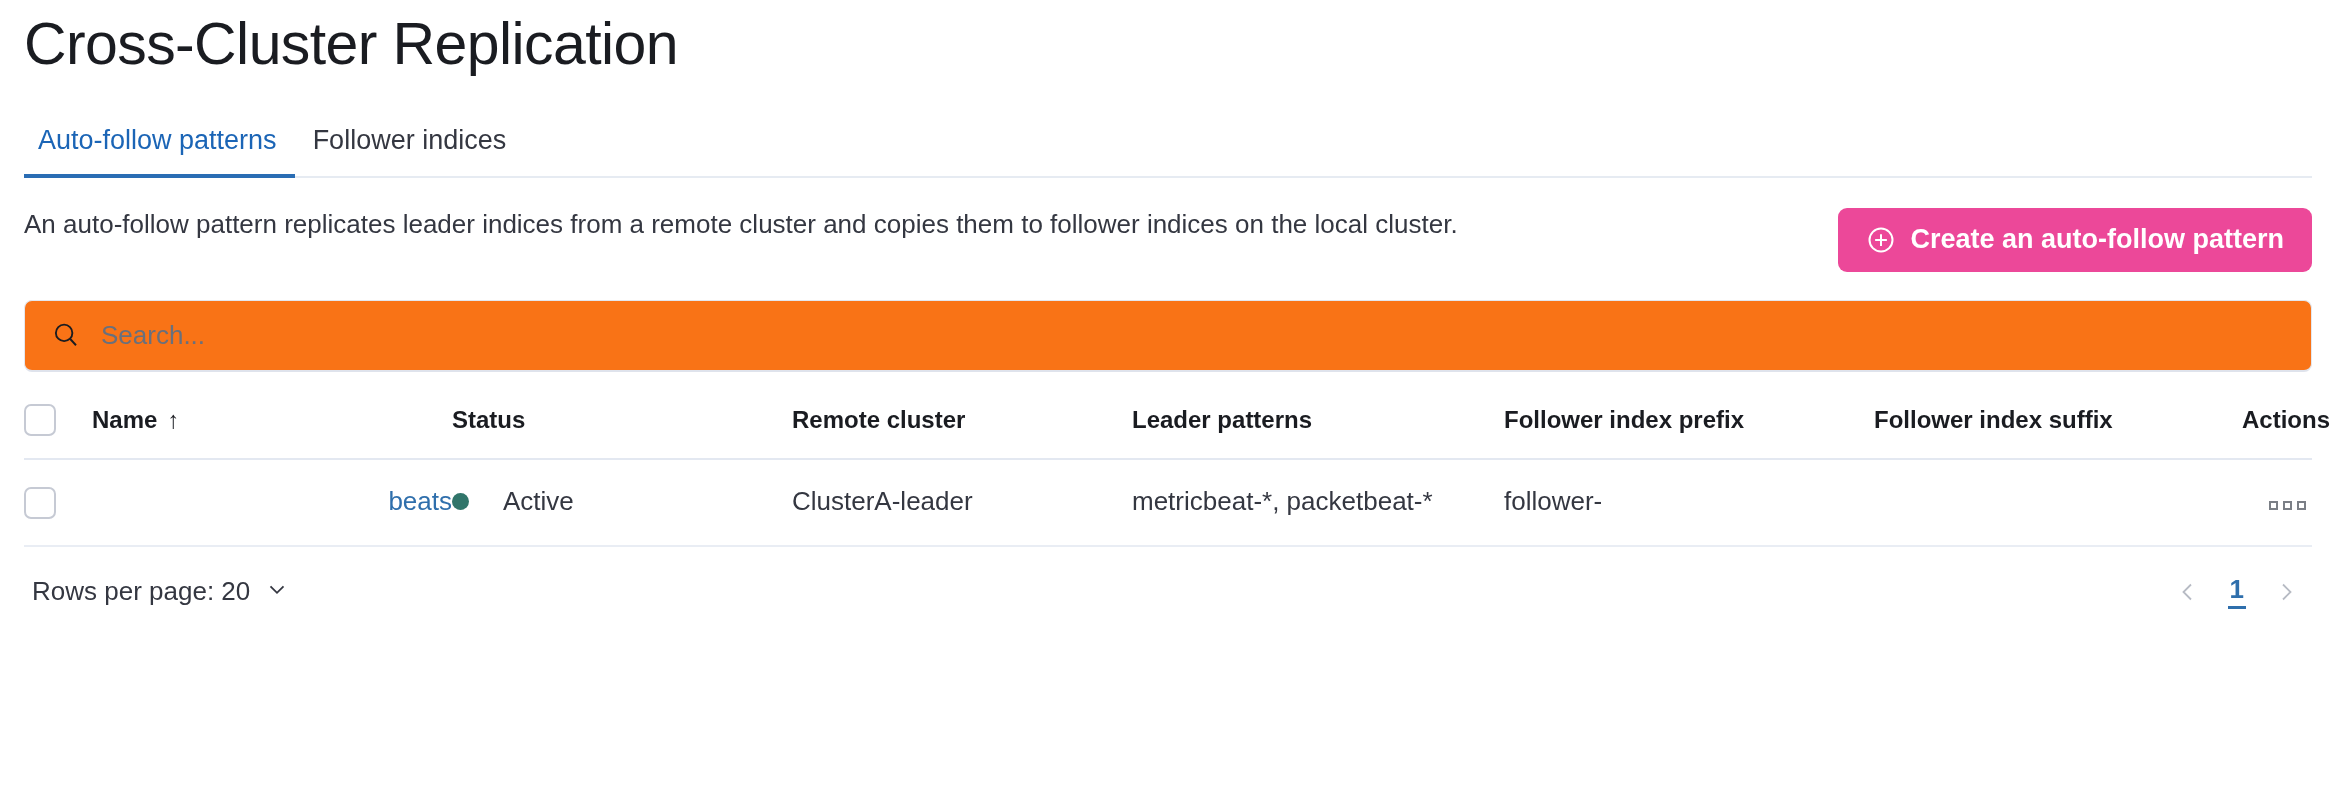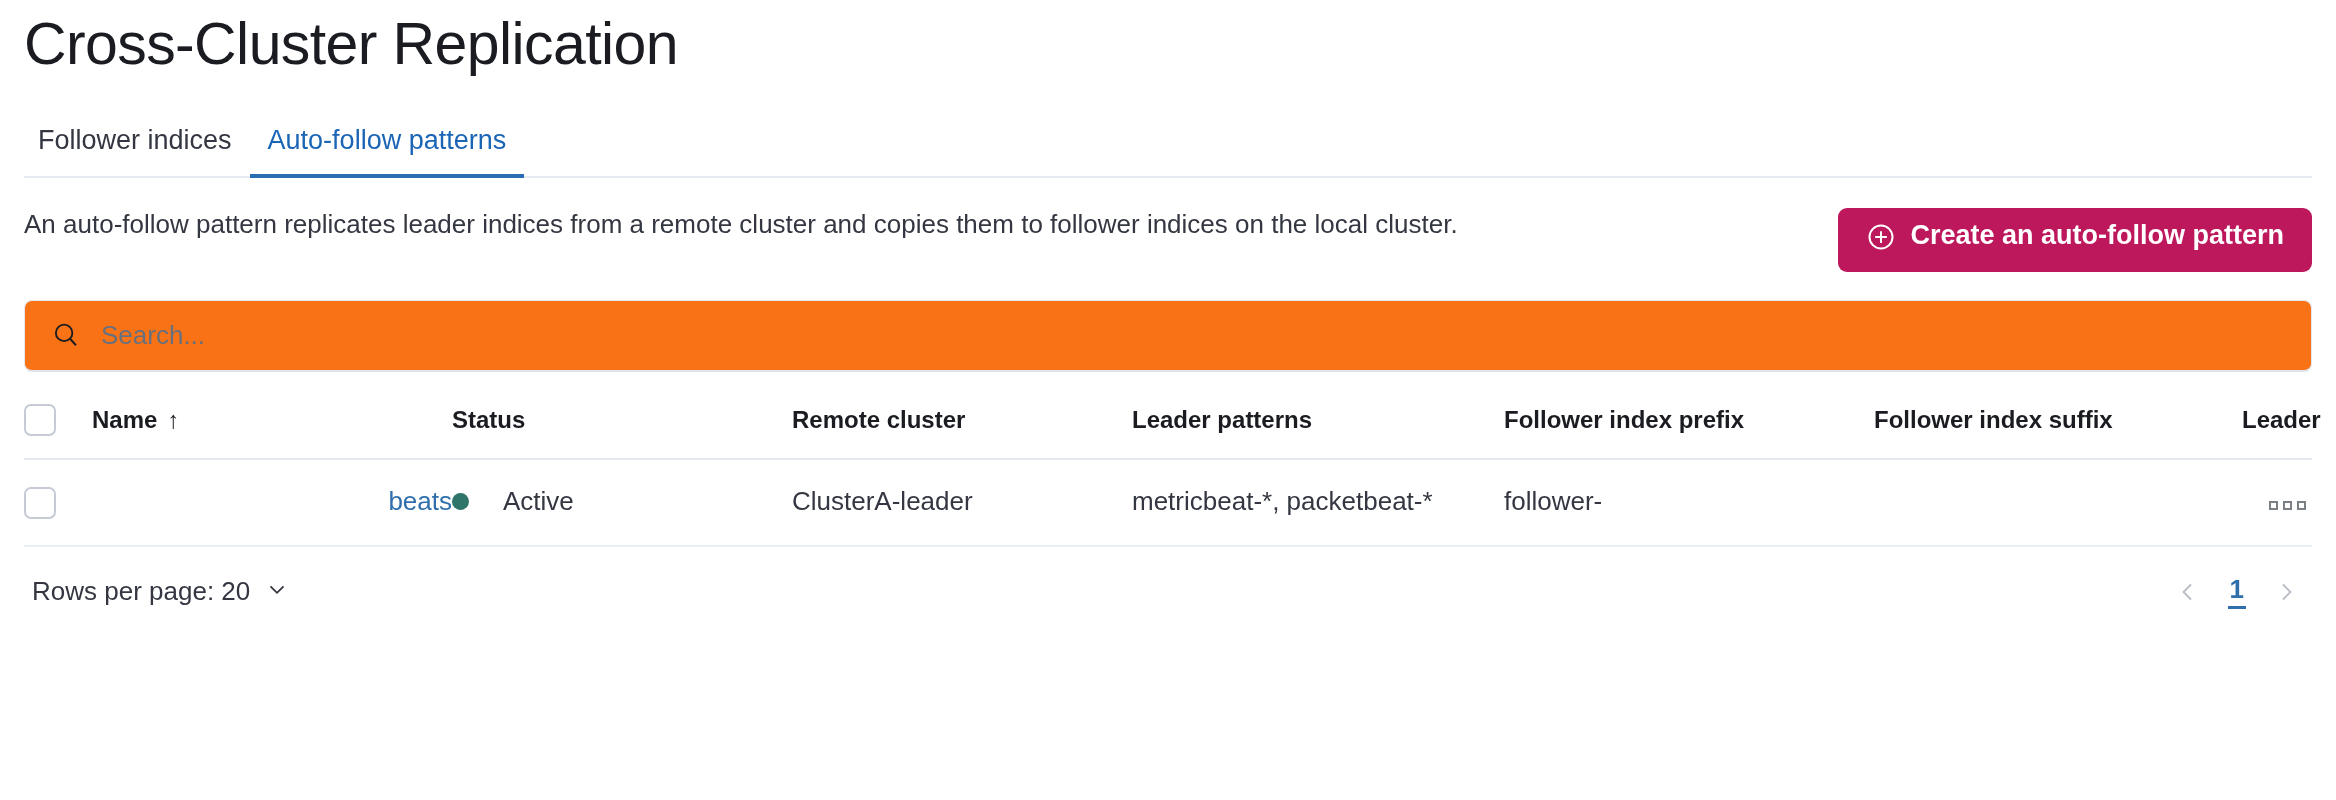--- a/index.html
+++ b/index.html
@@ -70,23 +70,23 @@
   .intro-text {
     font-size: 26px;
     line-height: 1.42;
     color: #343741;
     max-width: 1730px;
     font-weight: 400;
   }
   .cta-btn {
     flex: none;
     display: inline-flex;
-    align-items: flex-start;
+    align-items: center;
     gap: 14px;
-    background: #be185d;
+    background: #ec4899;
     color: #ffffff;
     border: none;
     border-radius: 9px;
     padding: 14px 28px;
     font-size: 27px;
     font-weight: 700;
     line-height: 1;
     height: 64px;
     cursor: pointer;
     font-family: inherit;
@@ -220,22 +220,22 @@
   }
 </style>
 </head>
 <body>
 
 <div class="page">
 
   <h1 class="page-title">Cross-Cluster Replication</h1>
 
   <div class="tabs">
+    <button class="tab active">Auto-follow patterns</button>
     <button class="tab">Follower indices</button>
-    <button class="tab active">Auto-follow patterns</button>
   </div>
 
   <div class="intro">
     <div class="intro-text">An auto-follow pattern replicates leader indices from a remote cluster and copies them to follower indices on the local cluster.</div>
     <button class="cta-btn">
       <span>
         <svg width="30" height="30" viewBox="0 0 24 24" fill="none" stroke="#ffffff" stroke-width="1.6">
           <circle cx="12" cy="12" r="9.2"></circle>
           <line x1="12" y1="7.3" x2="12" y2="16.7"></line>
           <line x1="7.3" y1="12" x2="16.7" y2="12"></line>
@@ -275,21 +275,21 @@
           <span class="name-sort">
             <span>Name</span>
             <span class="sort-arrow">↑</span>
           </span>
         </th>
         <th class="col-status">Status</th>
         <th class="col-remote">Remote cluster</th>
         <th class="col-leader">Leader patterns</th>
         <th class="col-prefix">Follower index prefix</th>
         <th class="col-suffix">Follower index suffix</th>
-        <th class="col-actions">Leader</th>
+        <th class="col-actions">Actions</th>
       </tr>
     </thead>
     <tbody>
       <tr>
         <td class="col-check">
           <span class="chk"></span>
         </td>
         <td class="col-name">
           <a class="link">beats</a>
         </td>

